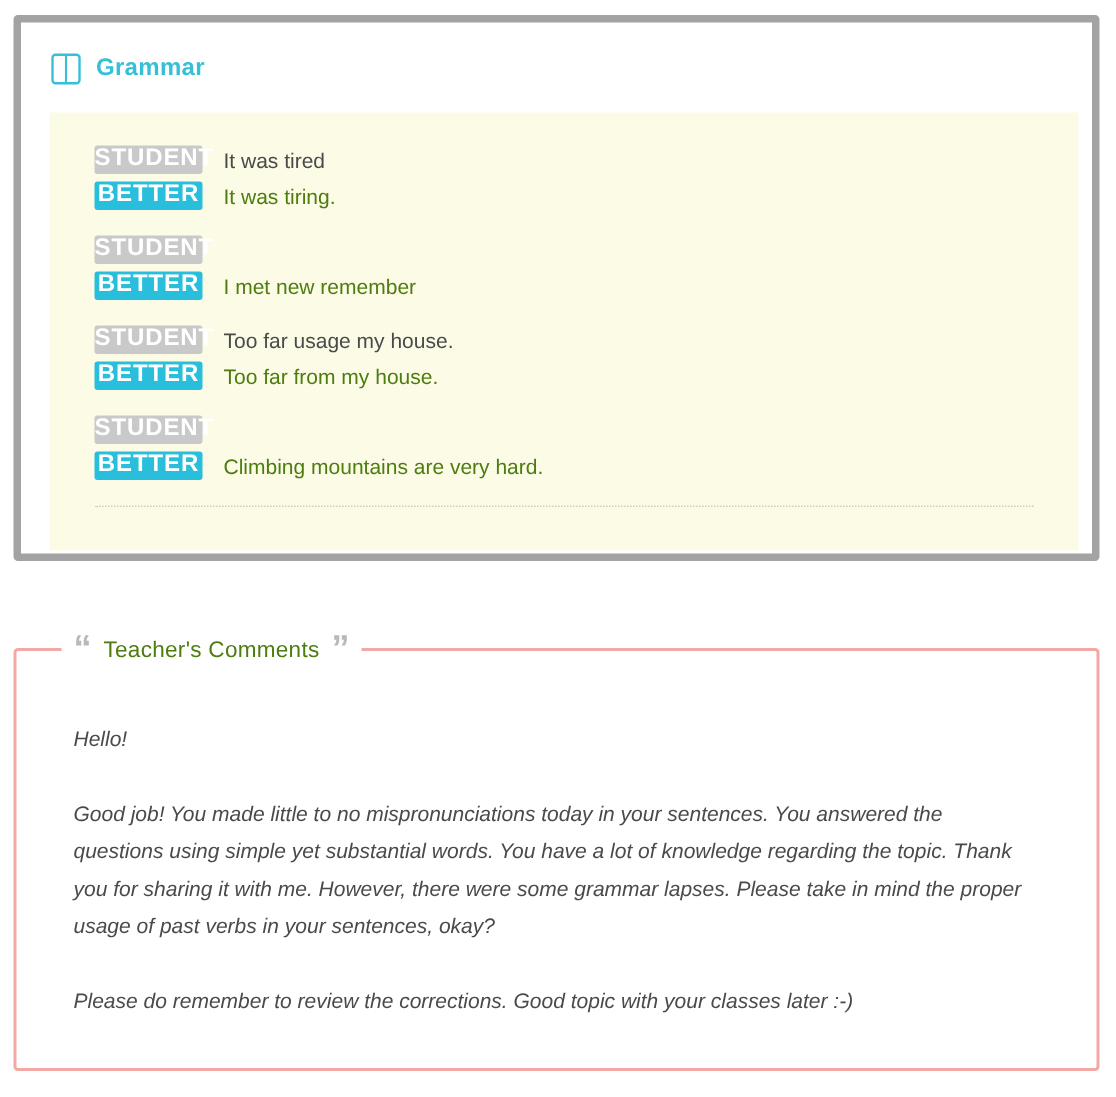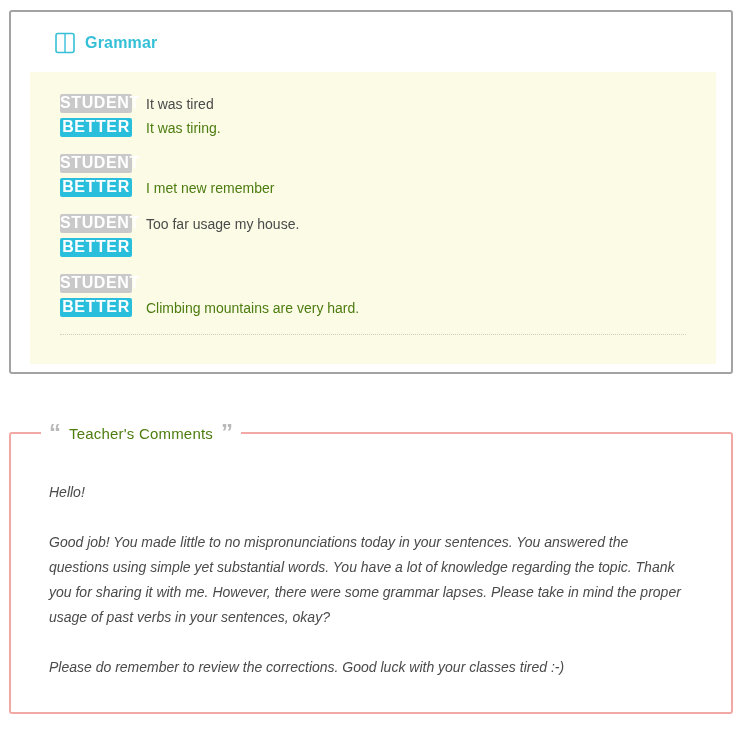--- a/index.html
+++ b/index.html
@@ -17,23 +17,22 @@
 
   
   .grammar-card {
     position: absolute;
     left: 9px;
     top: 10px;
     width: 724px;
     height: 364px;
     box-sizing: border-box;
     background: #ffffff;
-    border: 2px solid #a3a3a3;
+    border: 5px solid #a3a3a3;
     border-radius: 3px;
-    padding-left: 24px;
   }
   .grammar-header {
     display: flex;
     align-items: center;
     gap: 10px;
     padding: 20px 0 0 20px;
   }
   .book-icon {
     width: 20px;
     height: 22px;
@@ -185,20 +184,21 @@
       </div>
     </div>
 
     <div class="pair">
       <div class="line">
         <span class="tag student">STUDENT</span>
         <span class="sentence orig">Too far usage my house.</span>
       </div>
       <div class="line">
         <span class="tag better">BETTER</span>
+        <span class="sentence">Too far from my house.</span>
       </div>
     </div>
 
     <div class="pair">
       <div class="line">
         <span class="tag student">STUDENT</span>
       </div>
       <div class="line">
         <span class="tag better">BETTER</span>
         <span class="sentence">Climbing mountains are very hard.</span>
@@ -211,15 +211,15 @@
 
 <div class="comments-card">
   <div class="comments-legend">
     <span class="quote-mark">“</span>
     <span class="comments-title">Teacher's Comments</span>
     <span class="quote-mark">”</span>
   </div>
   <div class="comments-body">
     <p>Hello!</p>
     <p>Good job! You made little to no mispronunciations today in your sentences. You answered the questions using simple yet substantial words. You have a lot of knowledge regarding the topic. Thank you for sharing it with me. However, there were some grammar lapses. Please take in mind the proper usage of past verbs in your sentences, okay?</p>
-    <p>Please do remember to review the corrections. Good luck with your classes tired :-)</p>
+    <p>Please do remember to review the corrections. Good topic with your classes later :-)</p>
   </div>
 </div>
 
 </body></html>

